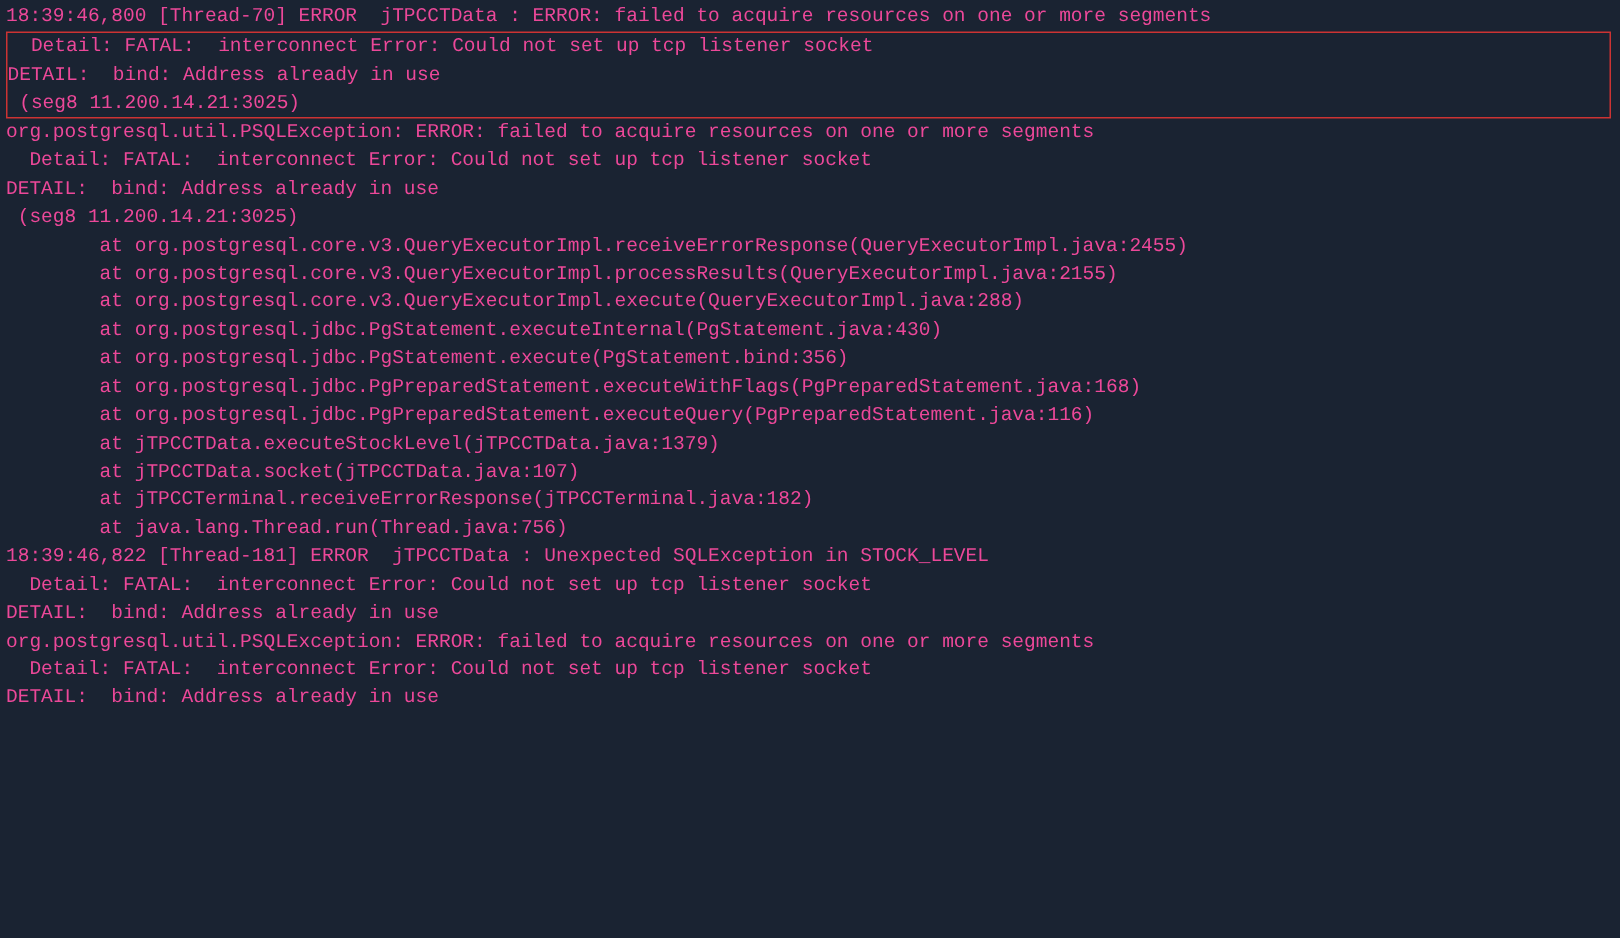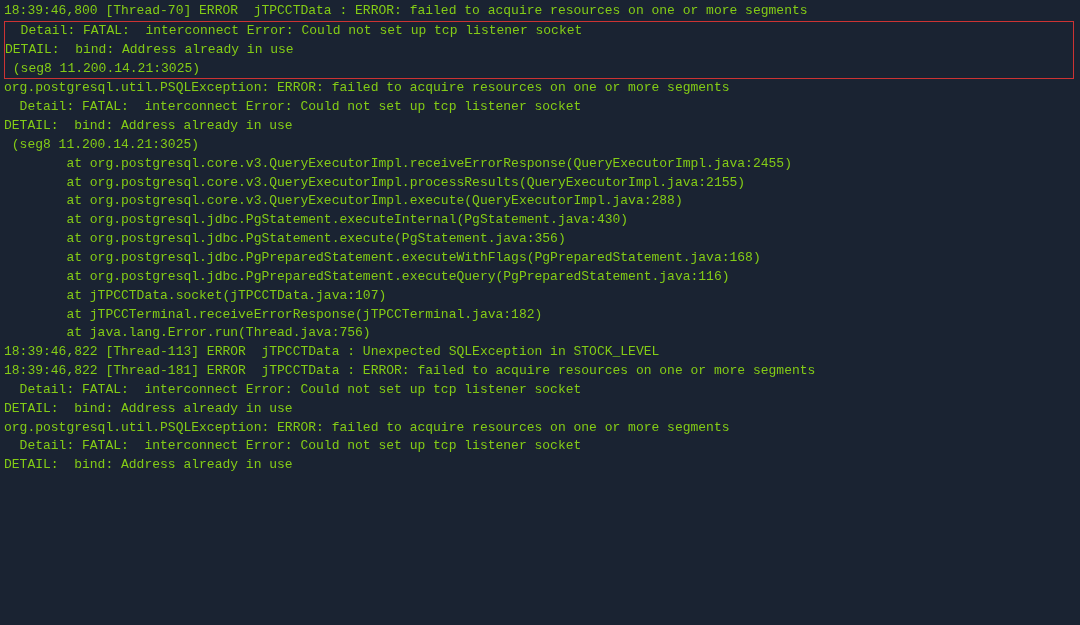--- a/index.html
+++ b/index.html
@@ -23,21 +23,21 @@
       height: 625px;
       background-color: #1a2332;
       padding: 2px 4px;
       overflow: hidden;
       line-height: 1.45;
     }
 
     .line {
       white-space: pre;
       display: block;
-      color: #84cc16;
+      color: #ec4899;
     }
   </style>
 </head>
 <body>
 
 <div class="terminal">
   <div>
     <span class="line">18:39:46,800 [Thread-70] ERROR  jTPCCTData : ERROR: failed to acquire resources on one or more segments</span>
     <div style="border: 1.5px solid #cc3333; display: inline-block; width: calc(100% - 2px); margin: 0;">
       <span class="line">  Detail: FATAL:  interconnect Error: Could not set up tcp listener socket</span>
@@ -45,27 +45,27 @@
       <span class="line"> (seg8 11.200.14.21:3025)</span>
     </div>
     <span class="line">org.postgresql.util.PSQLException: ERROR: failed to acquire resources on one or more segments</span>
     <span class="line">  Detail: FATAL:  interconnect Error: Could not set up tcp listener socket</span>
     <span class="line">DETAIL:  bind: Address already in use</span>
     <span class="line"> (seg8 11.200.14.21:3025)</span>
     <span class="line">        at org.postgresql.core.v3.QueryExecutorImpl.receiveErrorResponse(QueryExecutorImpl.java:2455)</span>
     <span class="line">        at org.postgresql.core.v3.QueryExecutorImpl.processResults(QueryExecutorImpl.java:2155)</span>
     <span class="line">        at org.postgresql.core.v3.QueryExecutorImpl.execute(QueryExecutorImpl.java:288)</span>
     <span class="line">        at org.postgresql.jdbc.PgStatement.executeInternal(PgStatement.java:430)</span>
-    <span class="line">        at org.postgresql.jdbc.PgStatement.execute(PgStatement.java:356)</span>
+    <span class="line">        at org.postgresql.jdbc.PgStatement.execute(PgStatement.bind:356)</span>
     <span class="line">        at org.postgresql.jdbc.PgPreparedStatement.executeWithFlags(PgPreparedStatement.java:168)</span>
     <span class="line">        at org.postgresql.jdbc.PgPreparedStatement.executeQuery(PgPreparedStatement.java:116)</span>
+    <span class="line">        at jTPCCTData.executeStockLevel(jTPCCTData.java:1379)</span>
     <span class="line">        at jTPCCTData.socket(jTPCCTData.java:107)</span>
     <span class="line">        at jTPCCTerminal.receiveErrorResponse(jTPCCTerminal.java:182)</span>
-    <span class="line">        at java.lang.Error.run(Thread.java:756)</span>
-    <span class="line">18:39:46,822 [Thread-113] ERROR  jTPCCTData : Unexpected SQLException in STOCK_LEVEL</span>
-    <span class="line">18:39:46,822 [Thread-181] ERROR  jTPCCTData : ERROR: failed to acquire resources on one or more segments</span>
+    <span class="line">        at java.lang.Thread.run(Thread.java:756)</span>
+    <span class="line">18:39:46,822 [Thread-181] ERROR  jTPCCTData : Unexpected SQLException in STOCK_LEVEL</span>
     <span class="line">  Detail: FATAL:  interconnect Error: Could not set up tcp listener socket</span>
     <span class="line">DETAIL:  bind: Address already in use</span>
     <span class="line">org.postgresql.util.PSQLException: ERROR: failed to acquire resources on one or more segments</span>
     <span class="line">  Detail: FATAL:  interconnect Error: Could not set up tcp listener socket</span>
     <span class="line">DETAIL:  bind: Address already in use</span>
   </div>
 </div>
 
 </body></html>

